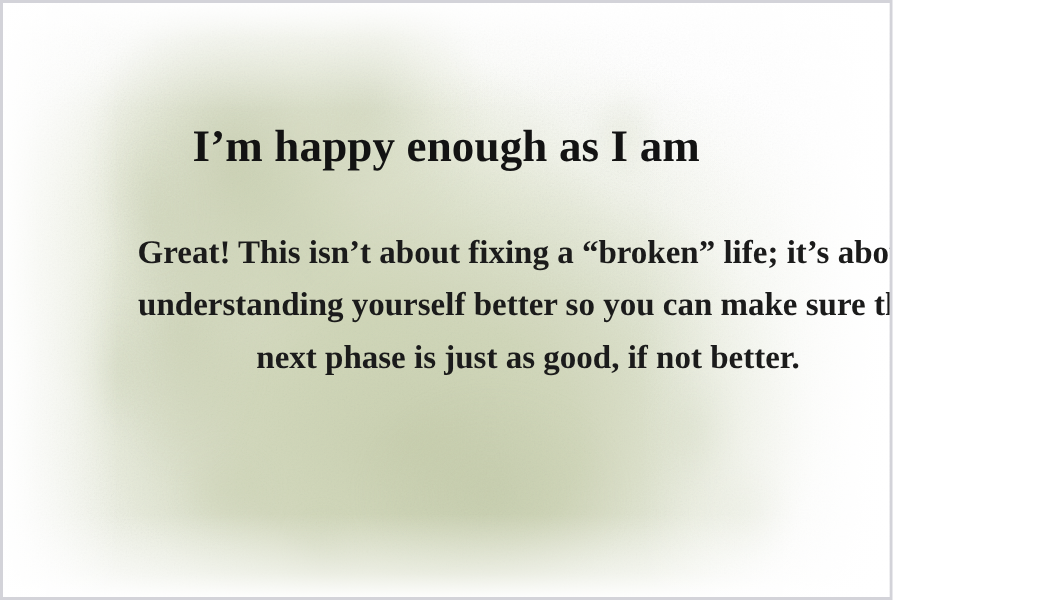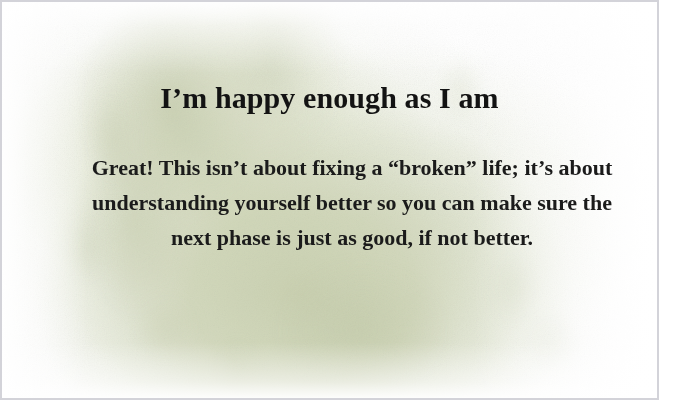--- a/index.html
+++ b/index.html
@@ -13,21 +13,21 @@
     width: 700px;
     height: 400px;
     overflow: hidden;
     font-family: "Liberation Serif", "DejaVu Serif", serif;
   }
 
   
   .card {
     position: relative;
     box-sizing: border-box;
-    width: 659px;
+    width: 595px;
     height: 400px;
     border: 2px solid #d3d3d9;
     background: #ffffff;
     overflow: hidden;
   }
 
   
   .wash-root {
     position: absolute;
     inset: 0;

